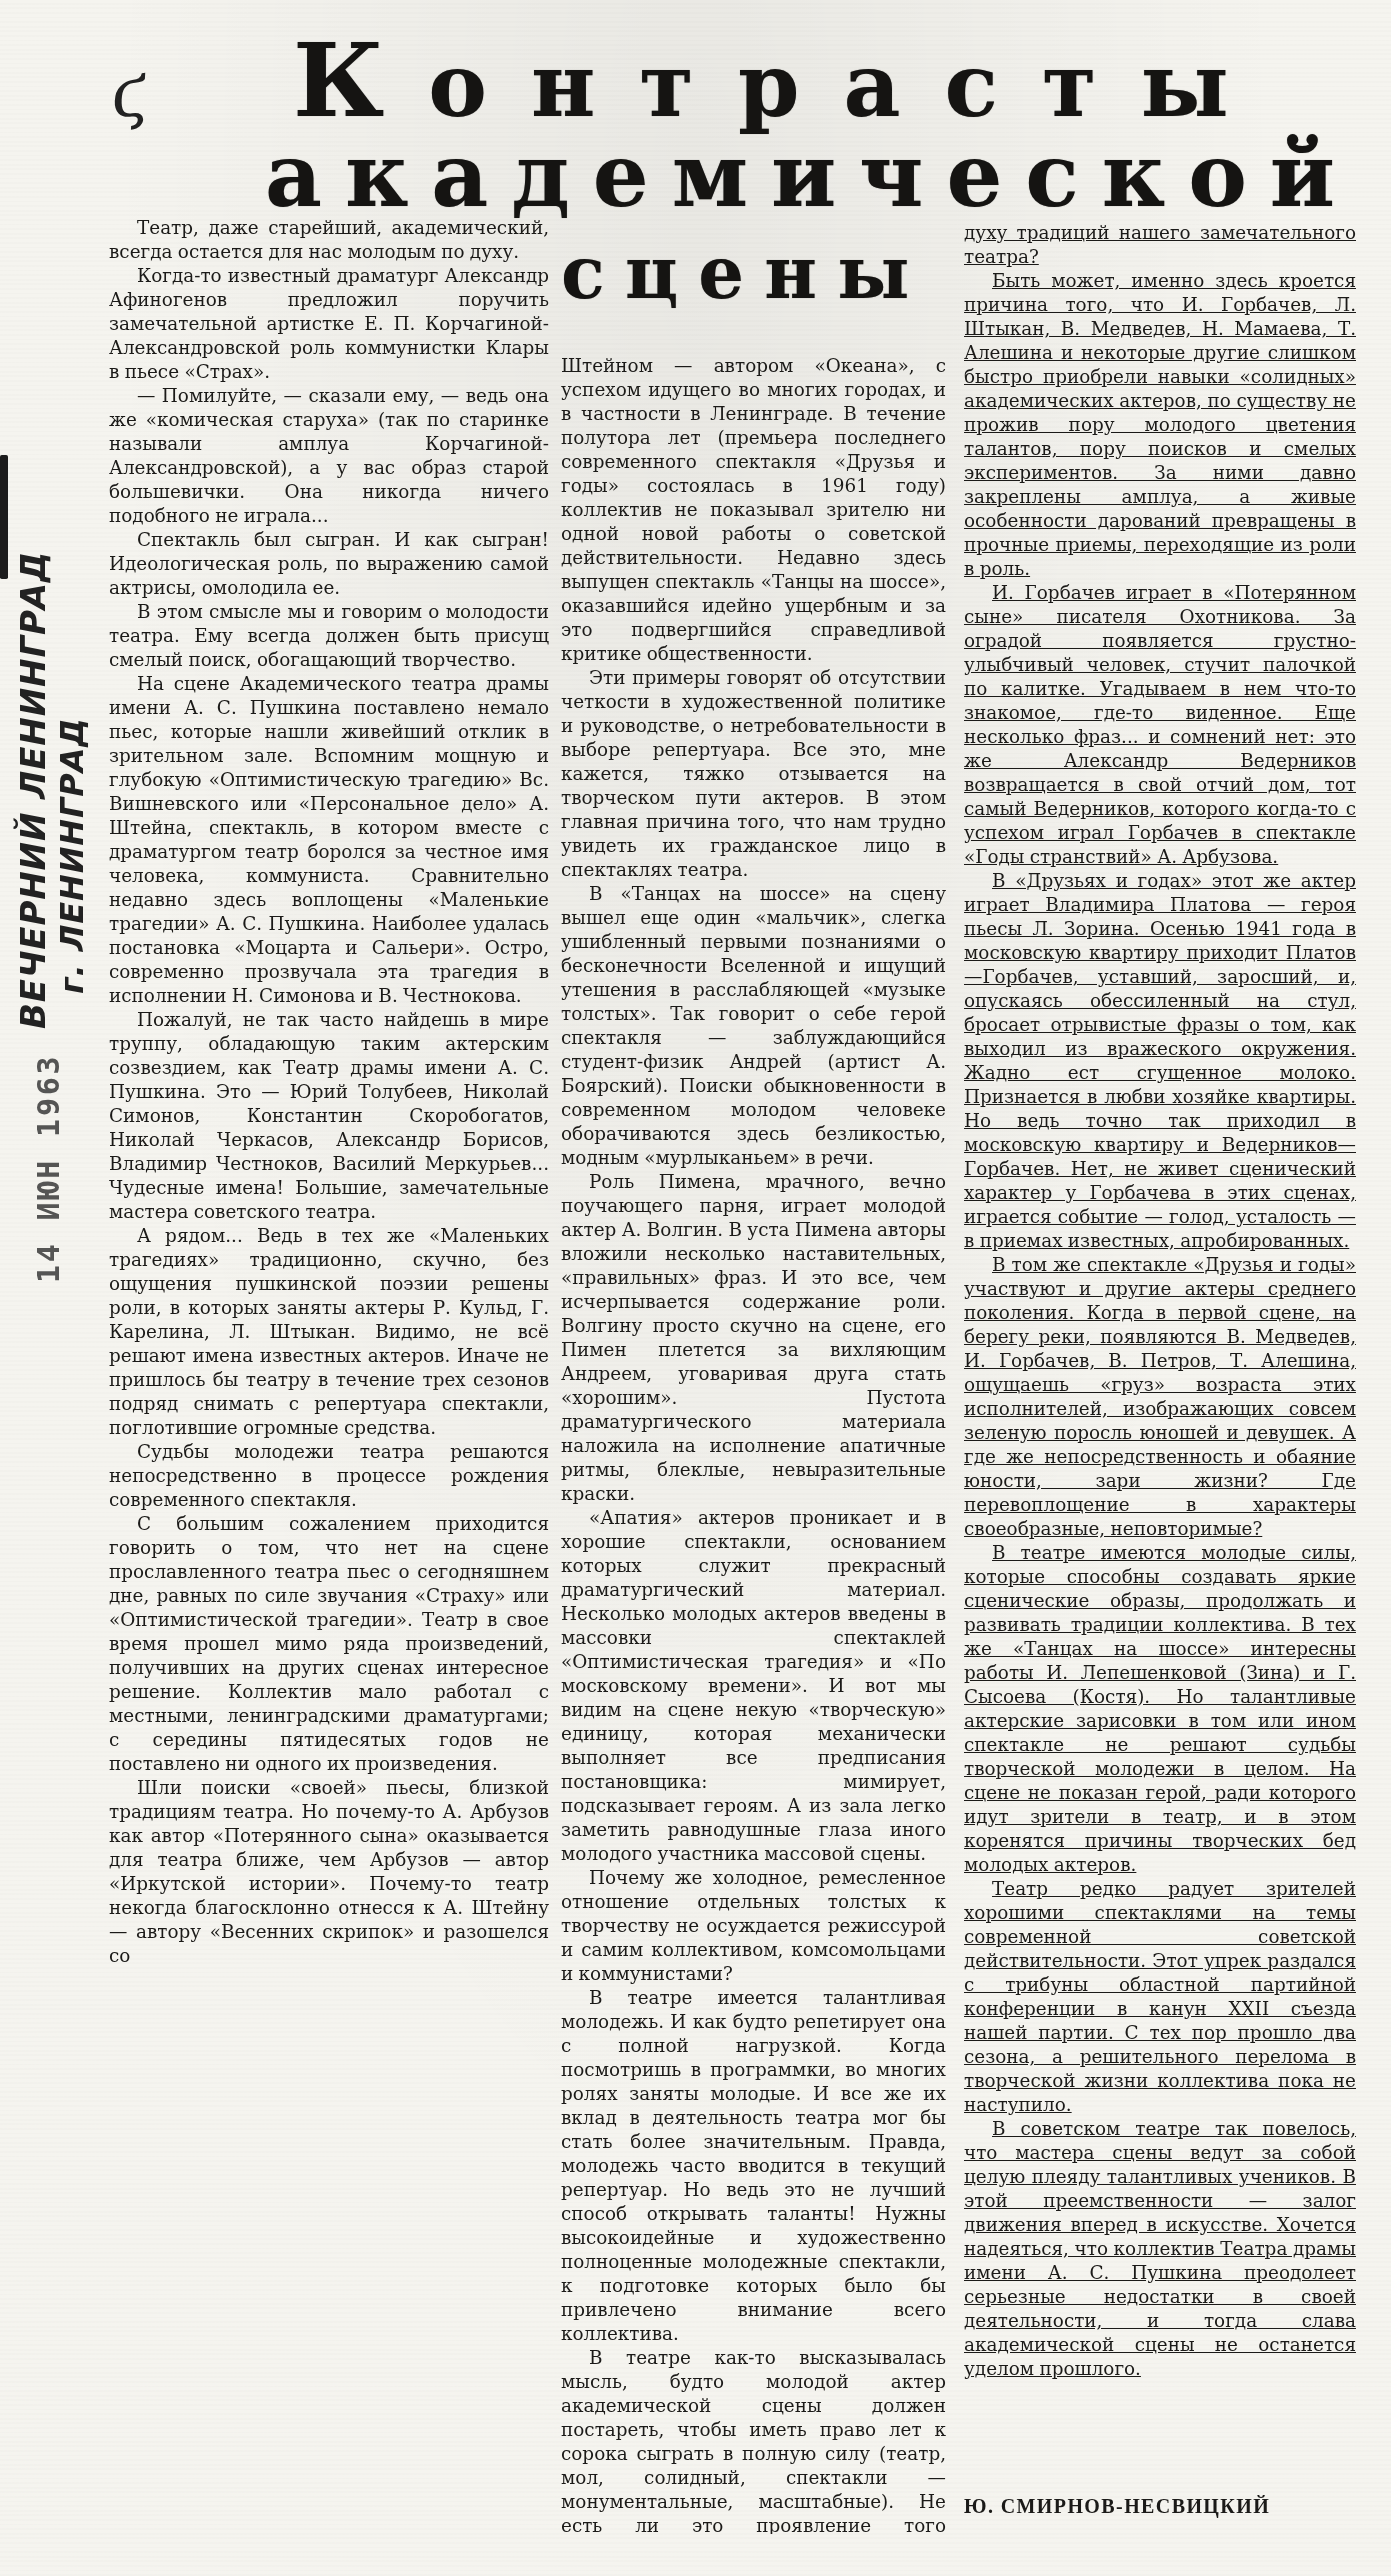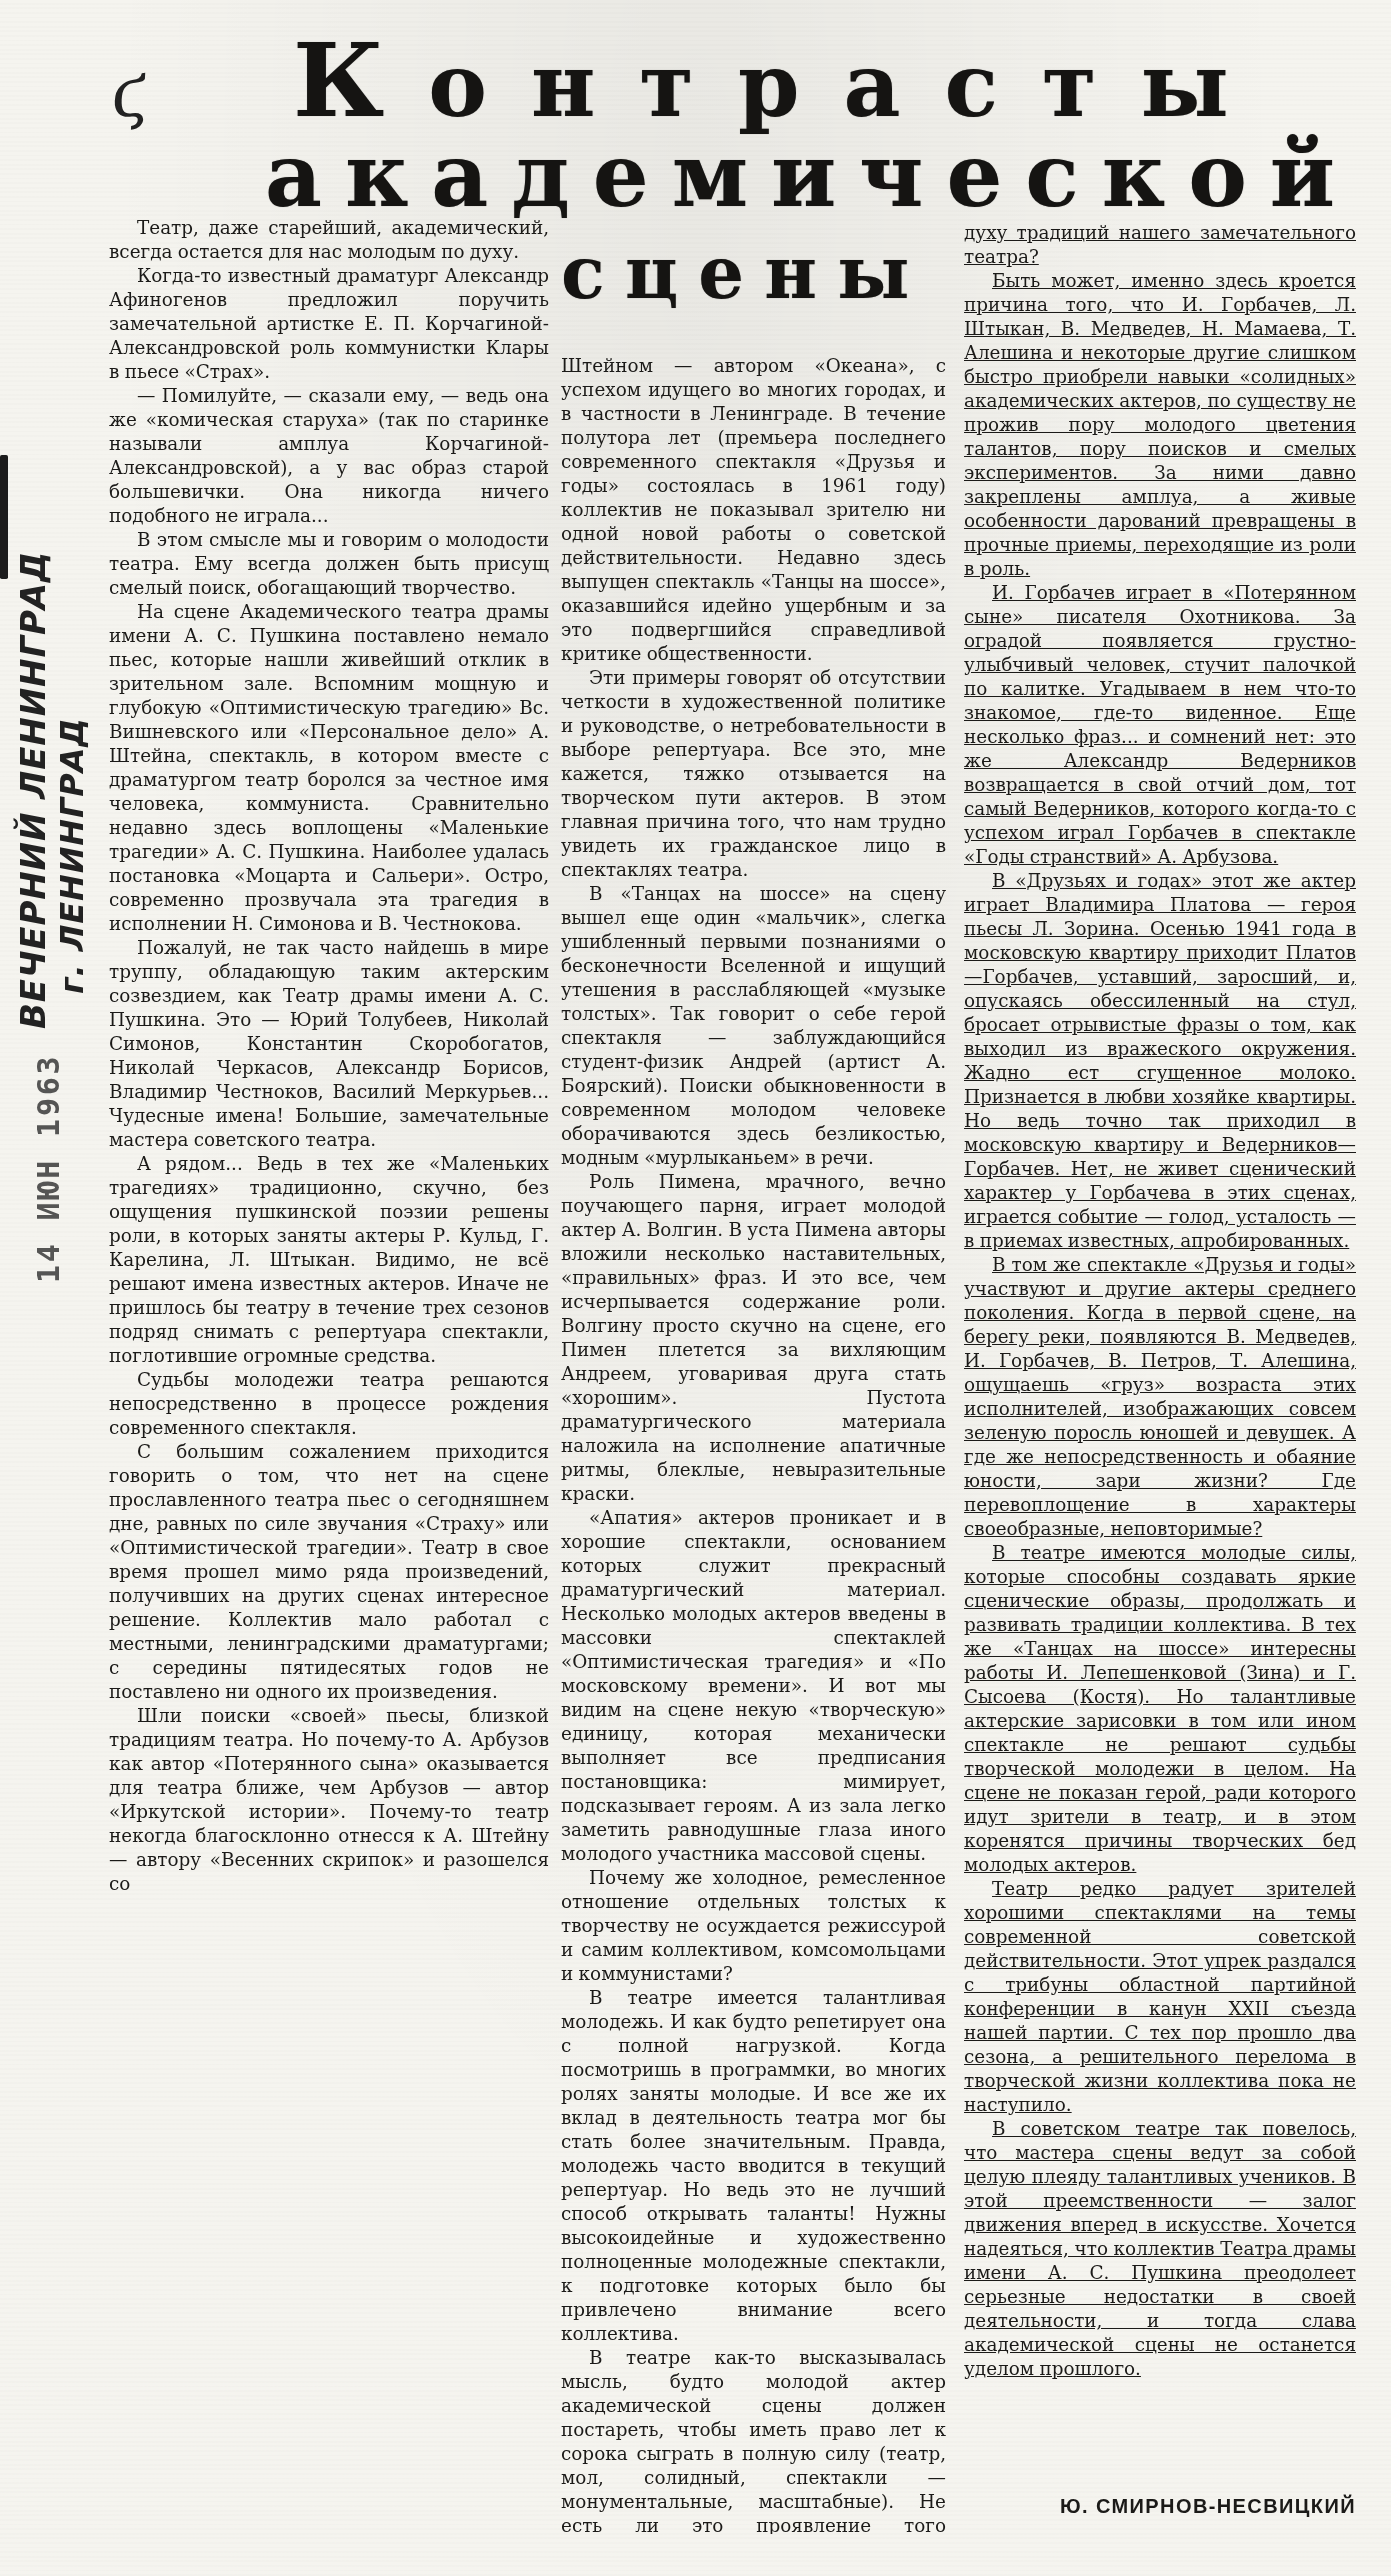--- a/index.html
+++ b/index.html
@@ -49,22 +49,22 @@
   .para { margin: 0; text-indent: 28px; }
   .col2 .para:first-child, .col3 .para:first-child { text-indent: 0; }
 
   
   .byline {
     position: absolute;
     left: 964px; top: 2495px; width: 392px;
     font-weight: 700;
     font-size: 20px;
     letter-spacing: 1.4px;
-    text-align: right;
-    font-family: Liberation Sans, sans-serif;
+    text-align: left;
+    font-family: Liberation Serif, serif;
   }
 
   
   .stamp {
     position: absolute;
     white-space: nowrap;
     transform: rotate(-90deg);
     transform-origin: left top;
   }
   .stamp-paper {
@@ -118,20 +118,21 @@
   <div class="hand-mark">ϛ</div>
 
   <h1 class="headline hl2">академической</h1>
   <h1 class="headline hl1">Контрасты</h1>
   <h1 class="headline hl3">сцены</h1>
 
   <div class="col col1">
       <p class="para">Театр, даже старейший, академический, всегда остается для нас молодым по духу.</p>
       <p class="para">Когда-то известный драматург Александр Афиногенов предложил поручить замечательной артистке Е. П. Корчагиной-Александровской роль коммунистки Клары в пьесе «Страх».</p>
       <p class="para">— Помилуйте, — сказали ему, — ведь она же «комическая старуха» (так по старинке называли амплуа Корчагиной-Александровской), а у вас образ старой большевички. Она никогда ничего подобного не играла...</p>
+      <p class="para">Спектакль был сыгран. И как сыгран! Идеологическая роль, по выражению самой актрисы, омолодила ее.</p>
       <p class="para">В этом смысле мы и говорим о молодости театра. Ему всегда должен быть присущ смелый поиск, обогащающий творчество.</p>
       <p class="para">На сцене Академического театра драмы имени А. С. Пушкина поставлено немало пьес, которые нашли живейший отклик в зрительном зале. Вспомним мощную и глубокую «Оптимистическую трагедию» Вс. Вишневского или «Персональное дело» А. Штейна, спектакль, в котором вместе с драматургом театр боролся за честное имя человека, коммуниста. Сравнительно недавно здесь воплощены «Маленькие трагедии» А. С. Пушкина. Наиболее удалась постановка «Моцарта и Сальери». Остро, современно прозвучала эта трагедия в исполнении Н. Симонова и В. Честнокова.</p>
       <p class="para">Пожалуй, не так часто найдешь в мире труппу, обладающую таким актерским созвездием, как Театр драмы имени А. С. Пушкина. Это — Юрий Толубеев, Николай Симонов, Константин Скоробогатов, Николай Черкасов, Александр Борисов, Владимир Честноков, Василий Меркурьев... Чудесные имена! Большие, замечательные мастера советского театра.</p>
       <p class="para">А рядом... Ведь в тех же «Маленьких трагедиях» традиционно, скучно, без ощущения пушкинской поэзии решены роли, в которых заняты актеры Р. Кульд, Г. Карелина, Л. Штыкан. Видимо, не всё решают имена известных актеров. Иначе не пришлось бы театру в течение трех сезонов подряд снимать с репертуара спектакли, поглотившие огромные средства.</p>
       <p class="para">Судьбы молодежи театра решаются непосредственно в процессе рождения современного спектакля.</p>
       <p class="para">С большим сожалением приходится говорить о том, что нет на сцене прославленного театра пьес о сегодняшнем дне, равных по силе звучания «Страху» или «Оптимистической трагедии». Театр в свое время прошел мимо ряда произведений, получивших на других сценах интересное решение. Коллектив мало работал с местными, ленинградскими драматургами; с середины пятидесятых годов не поставлено ни одного их произведения.</p>
       <p class="para">Шли поиски «своей» пьесы, близкой традициям театра. Но почему-то А. Арбузов как автор «Потерянного сына» оказывается для театра ближе, чем Арбузов — автор «Иркутской истории». Почему-то театр некогда благосклонно отнесся к А. Штейну — автору «Весенних скрипок» и разошелся со</p>
     </div>
   <div class="col col2">
       <p class="para">Штейном — автором «Океана», с успехом идущего во многих городах, и в частности в Ленинграде. В течение полутора лет (премьера последнего современного спектакля «Друзья и годы» состоялась в 1961 году) коллектив не показывал зрителю ни одной новой работы о советской действительности. Недавно здесь выпущен спектакль «Танцы на шоссе», оказавшийся идейно ущербным и за это подвергшийся справедливой критике общественности.</p>

